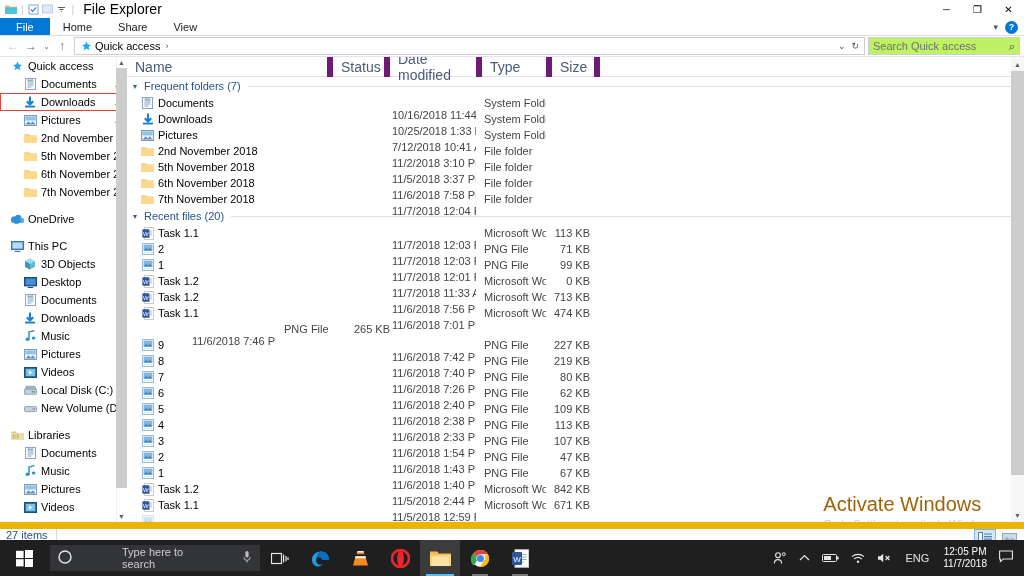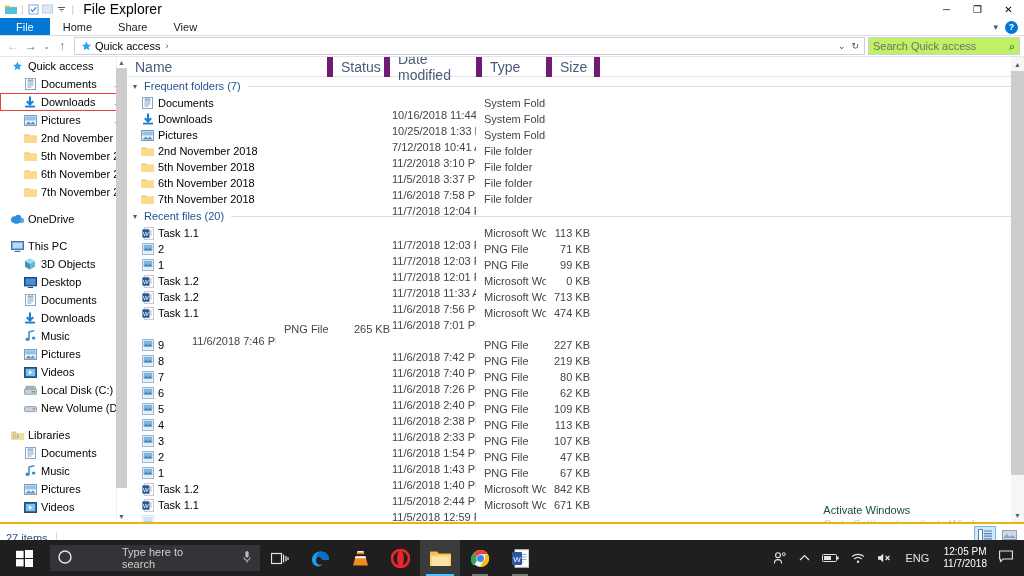--- a/index.html
+++ b/index.html
@@ -100,25 +100,25 @@
   .cell .fico { width: 17px; flex: 0 0 17px; display: flex; align-items: center; justify-content: center; }
   .cell .fname { margin-left: 2px; }
   .clipped { opacity: .35; }
 
   .pane-sb { position: absolute; right: 0; top: 0; width: 13px; height: 100%; background: #f6f6f6; }
   .pane-sb .th { position: absolute; left: 0; width: 13px; background: #cdcdcd; }
   .pane-sb .ar { position: absolute; left: 0; width: 13px; height: 14px; font-size: 7px; color: #606060; display: flex; align-items: center; justify-content: center; }
 
   
   .watermark { position: absolute; right: 27px; bottom: 46px; text-align: left; pointer-events: none; }
-  .wm1 { font-size: 11px; color: #14532d; margin-top: 9px; }
+  .wm1 { font-size: 20px; color: #a16207; margin-top: 9px; }
   .wm2 { font-size: 11px; color: #c3c3c3; margin-top: 2px; }
 
   
-  .statusbar { height: 22px; border-top: 2px solid #eab308; display: flex; align-items: flex-end; padding: 0 6px; background: #fff; position: relative; }
+  .statusbar { height: 22px; border-top: 7px solid #eab308; display: flex; align-items: flex-start; padding: 0 6px; background: #fff; position: relative; }
   .si-count { font-size: 11px; color: #2b4f81; }
   .si-div { width: 1px; height: 12px; background: #d8d8d8; margin-left: 8px; }
   .viewbtns { position: absolute; right: 4px; display: flex; gap: 2px; }
   .vbtn { width: 22px; height: 18px; display: flex; align-items: center; justify-content: center; }
   .vbtn.sel { background: #cde8ff; border: 1px solid #7eb4ea; }
 
   
   .taskbar { position: absolute; left: 0; bottom: 0; width: 1024px; height: 36px; background: #1f1f1f; display: flex; align-items: center; }
   .tb-start { width: 48px; height: 36px; display: flex; align-items: center; justify-content: center; }
   .tb-search {

